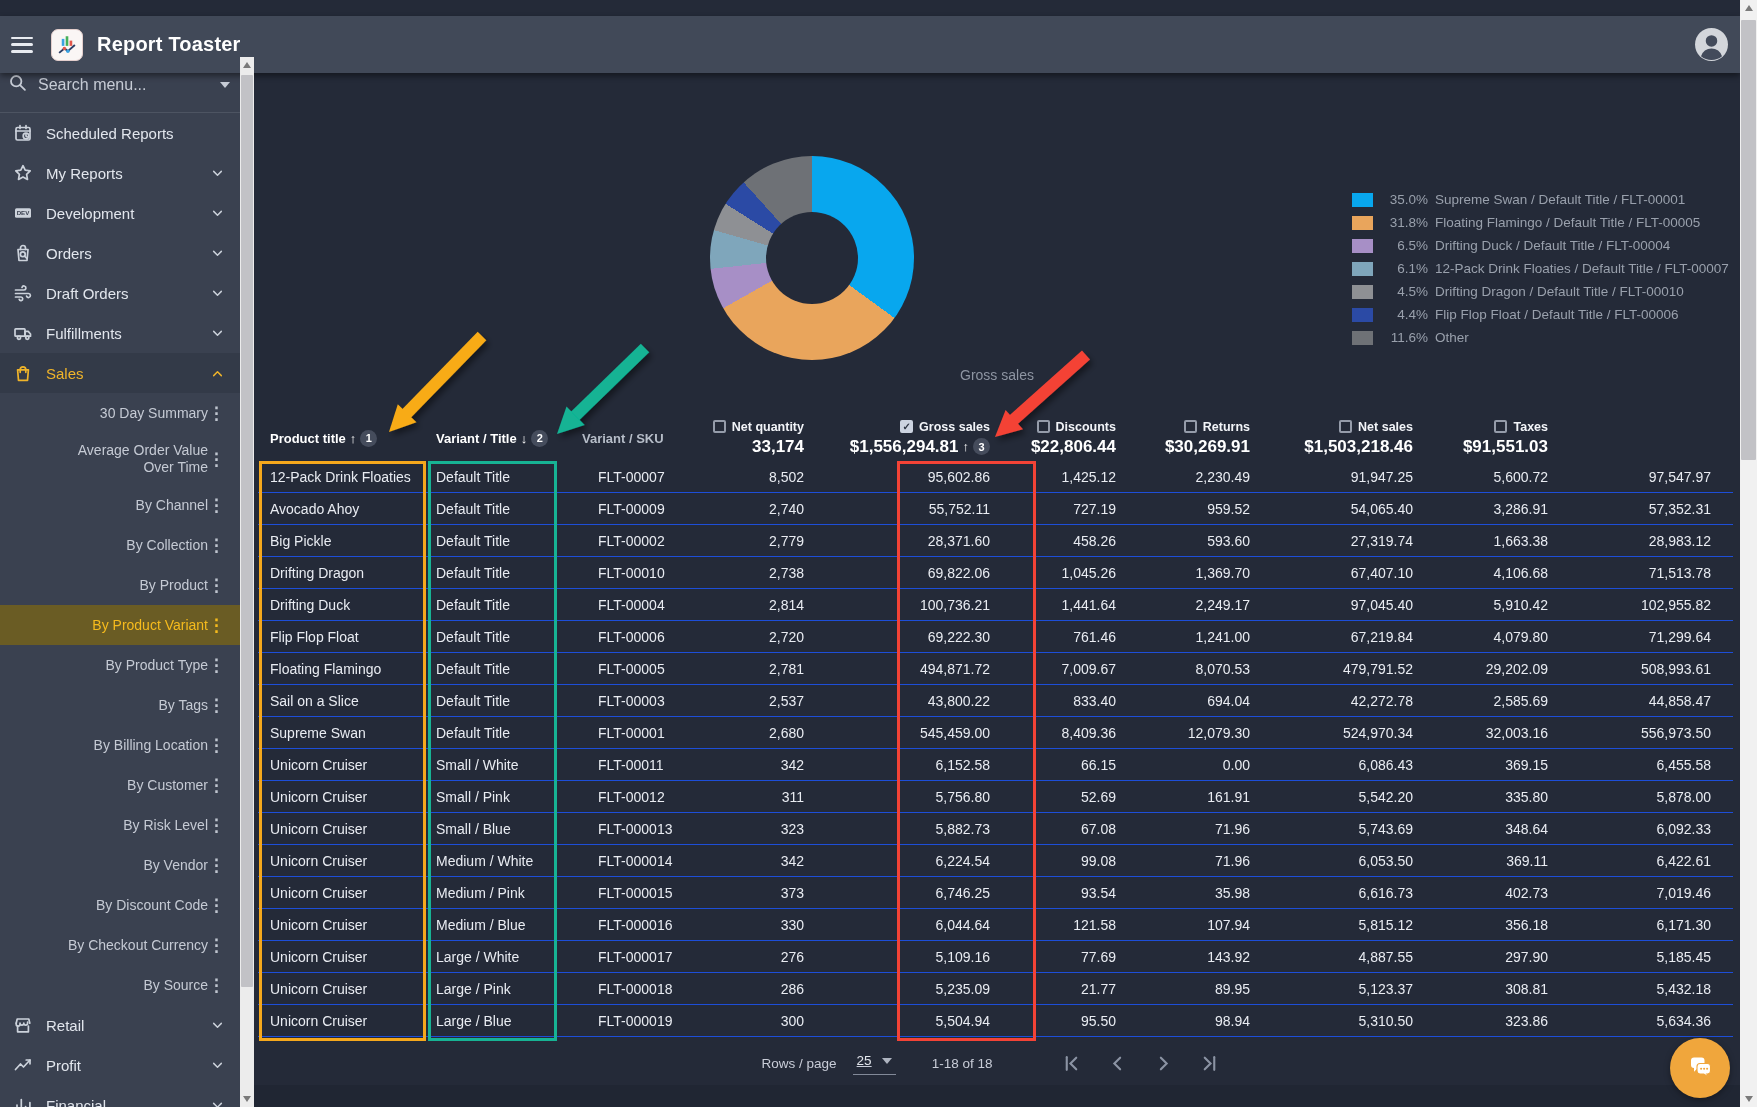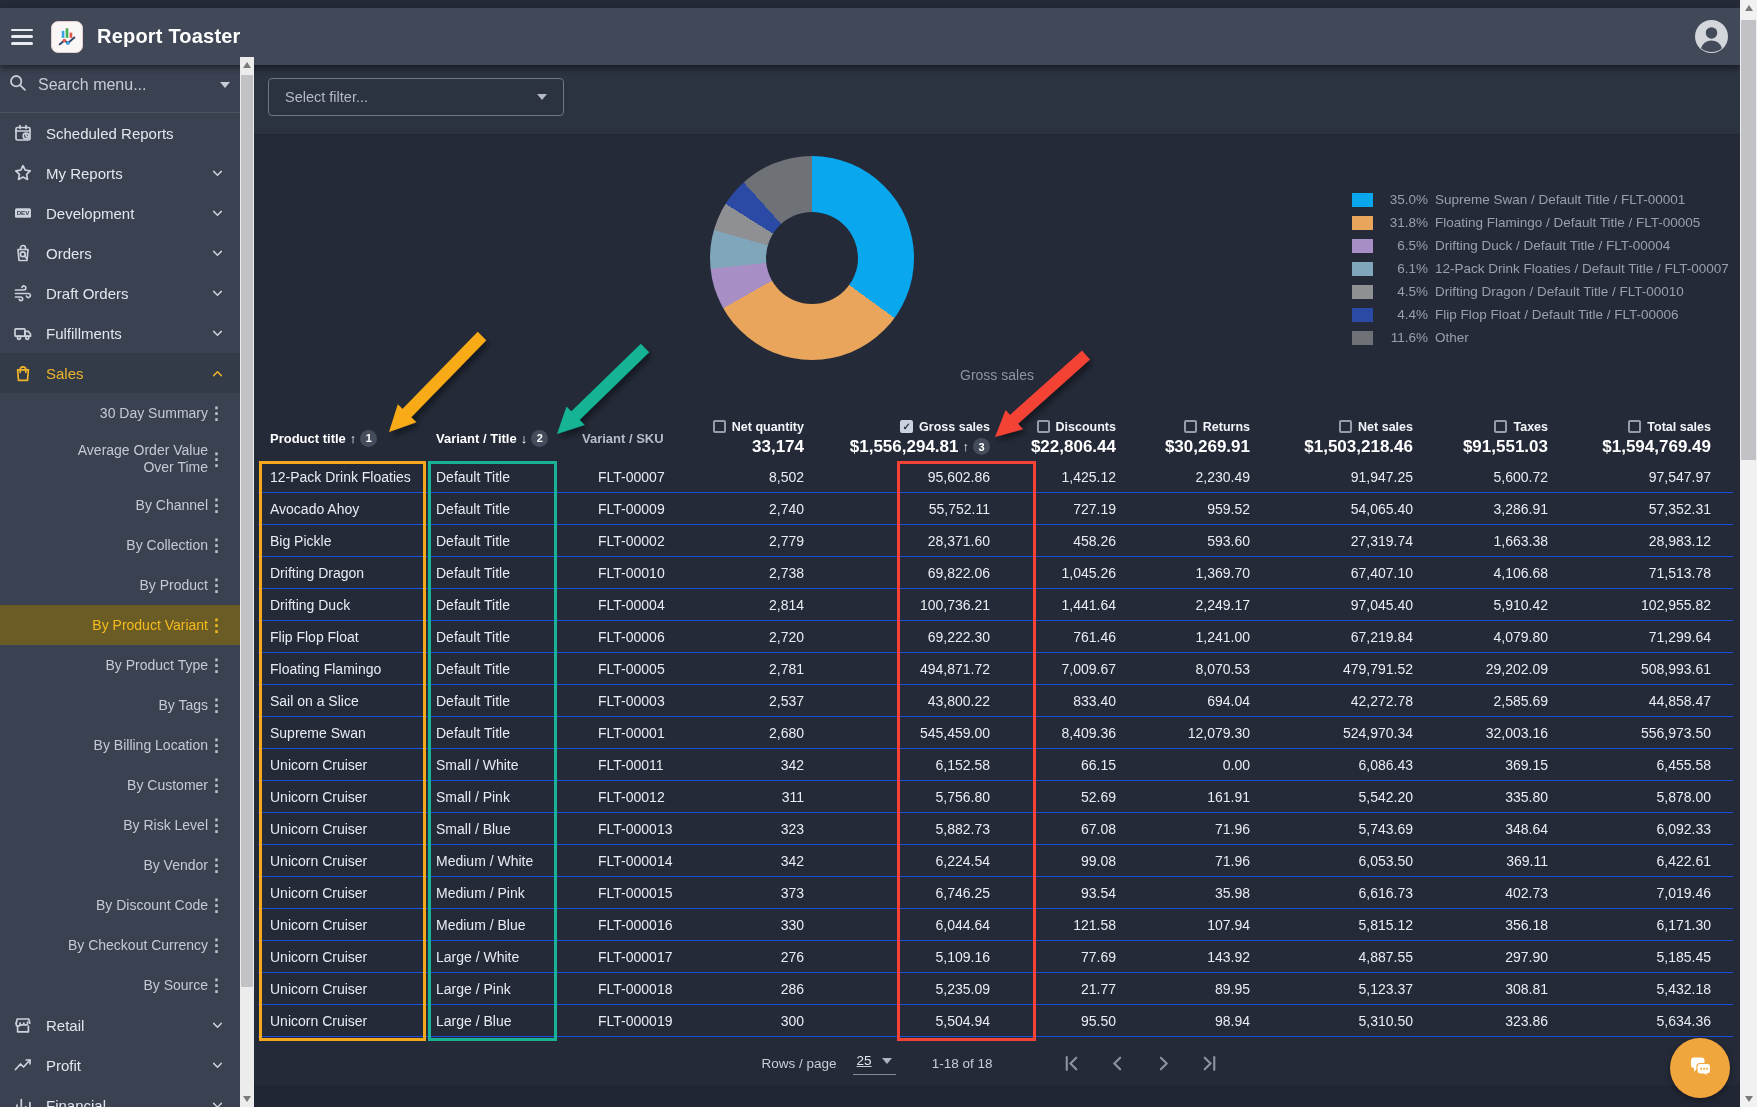--- a/index.html
+++ b/index.html
@@ -5,21 +5,21 @@
   * { box-sizing: border-box; margin: 0; padding: 0; }
   html,body { width:1757px; height:1107px; }
   body {
     position: relative;
     background:#242a38;
     font-family:"Liberation Sans", sans-serif;
     overflow:hidden;
     color:#e8ebf2;
   }
   
-  .appbar{position:absolute;left:0;top:8px;width:1740px;height:57px;background:#414958;
+  .appbar{position:absolute;left:0;top:16px;width:1740px;height:57px;background:#414958;
     display:flex;align-items:center;z-index:20;box-shadow:0 3px 6px rgba(0,0,0,.45);}
   .hamburger{width:22px;height:16px;margin-left:11px;display:flex;flex-direction:column;justify-content:space-between;cursor:pointer;}
   .hamburger i{display:block;height:2.5px;background:#e8ebf0;border-radius:2px;}
   .logo{width:32px;height:32px;margin-left:18px;border-radius:7px;background:#faf6f5;border:1px solid #e3cecc;display:flex;align-items:center;justify-content:center;}
   .appbar-title{margin-left:14px;font-size:20px;font-weight:700;color:#ffffff;letter-spacing:.2px;}
   .avatar{position:absolute;right:11px;top:11px;width:35px;height:35px;}
   
   .sidebar{position:absolute;left:0;top:57px;width:240px;height:1050px;background:#3a4150;overflow:hidden;z-index:5;}
   .sb-search{height:56px;display:flex;align-items:center;border-bottom:1px solid #4d5462;padding:0 10px 0 8px;cursor:text;}
   .sb-search .icon svg{width:20px;height:20px;}
@@ -360,26 +360,20 @@
   <div class="arr" style="top:5px">
       <span class="tri-up"></span>
     </div>
   <div class="thumb" style="top:18px;height:912px"></div>
   <div class="arr" style="bottom:5px">
       <span class="tri-dn"></span>
     </div>
 </div>
 
 <main class="main">
-  <div class="filter-bar">
-    <div class="select-filter">
-      <span class="select-filter-text">Select filter...</span>
-      <span class="caret-down" style="border-top-color:#b4bac5"></span>
-    </div>
-  </div>
 
   <div class="donut" id="donut" style="background: conic-gradient(rgb(8, 167, 238) 0deg, rgb(8, 167, 238) 126deg, rgb(233, 165, 92) 126deg, rgb(233, 165, 92) 240.48deg, rgb(167, 143, 198) 240.48deg, rgb(167, 143, 198) 263.88deg, rgb(127, 166, 187) 263.88deg, rgb(127, 166, 187) 285.84deg, rgb(142, 144, 148) 285.84deg, rgb(142, 144, 148) 302.04deg, rgb(43, 74, 165) 302.04deg, rgb(43, 74, 165) 317.88deg, rgb(110, 113, 118) 317.88deg, rgb(110, 113, 118) 359.64deg);">
     <div class="donut-hole"></div>
   </div>
   <div class="legend" id="legend">
       <div class="legend-row">
         <span class="legend-swatch" style="background:#08a7ee"></span>
         <span class="legend-pct">35.0%</span>
         <span class="legend-label">Supreme Swan / Default Title / FLT-00001</span>
       </div>
@@ -477,29 +471,20 @@
           <span>$1,503,218.46</span>
         </span>
       </div>
       <div class="th th-measure col8">
         <span class="th-line1">
           <span class="cb"></span>
           <span>Taxes</span>
         </span>
         <span class="th-line2">
           <span>$91,551.03</span>
-        </span>
-      </div>
-      <div class="th th-measure col9">
-        <span class="th-line1">
-          <span class="cb"></span>
-          <span>Total sales</span>
-        </span>
-        <span class="th-line2">
-          <span>$1,594,769.49</span>
         </span>
       </div>
     </div>
   <div class="tbody" id="tbody">
       <div class="trow">
         <div class="cell col0">12-Pack Drink Floaties</div>
         <div class="cell col1">Default Title</div>
         <div class="cell col2">FLT-00007</div>
         <div class="cell col3 num">8,502</div>
         <div class="cell col4 num">95,602.86</div>

